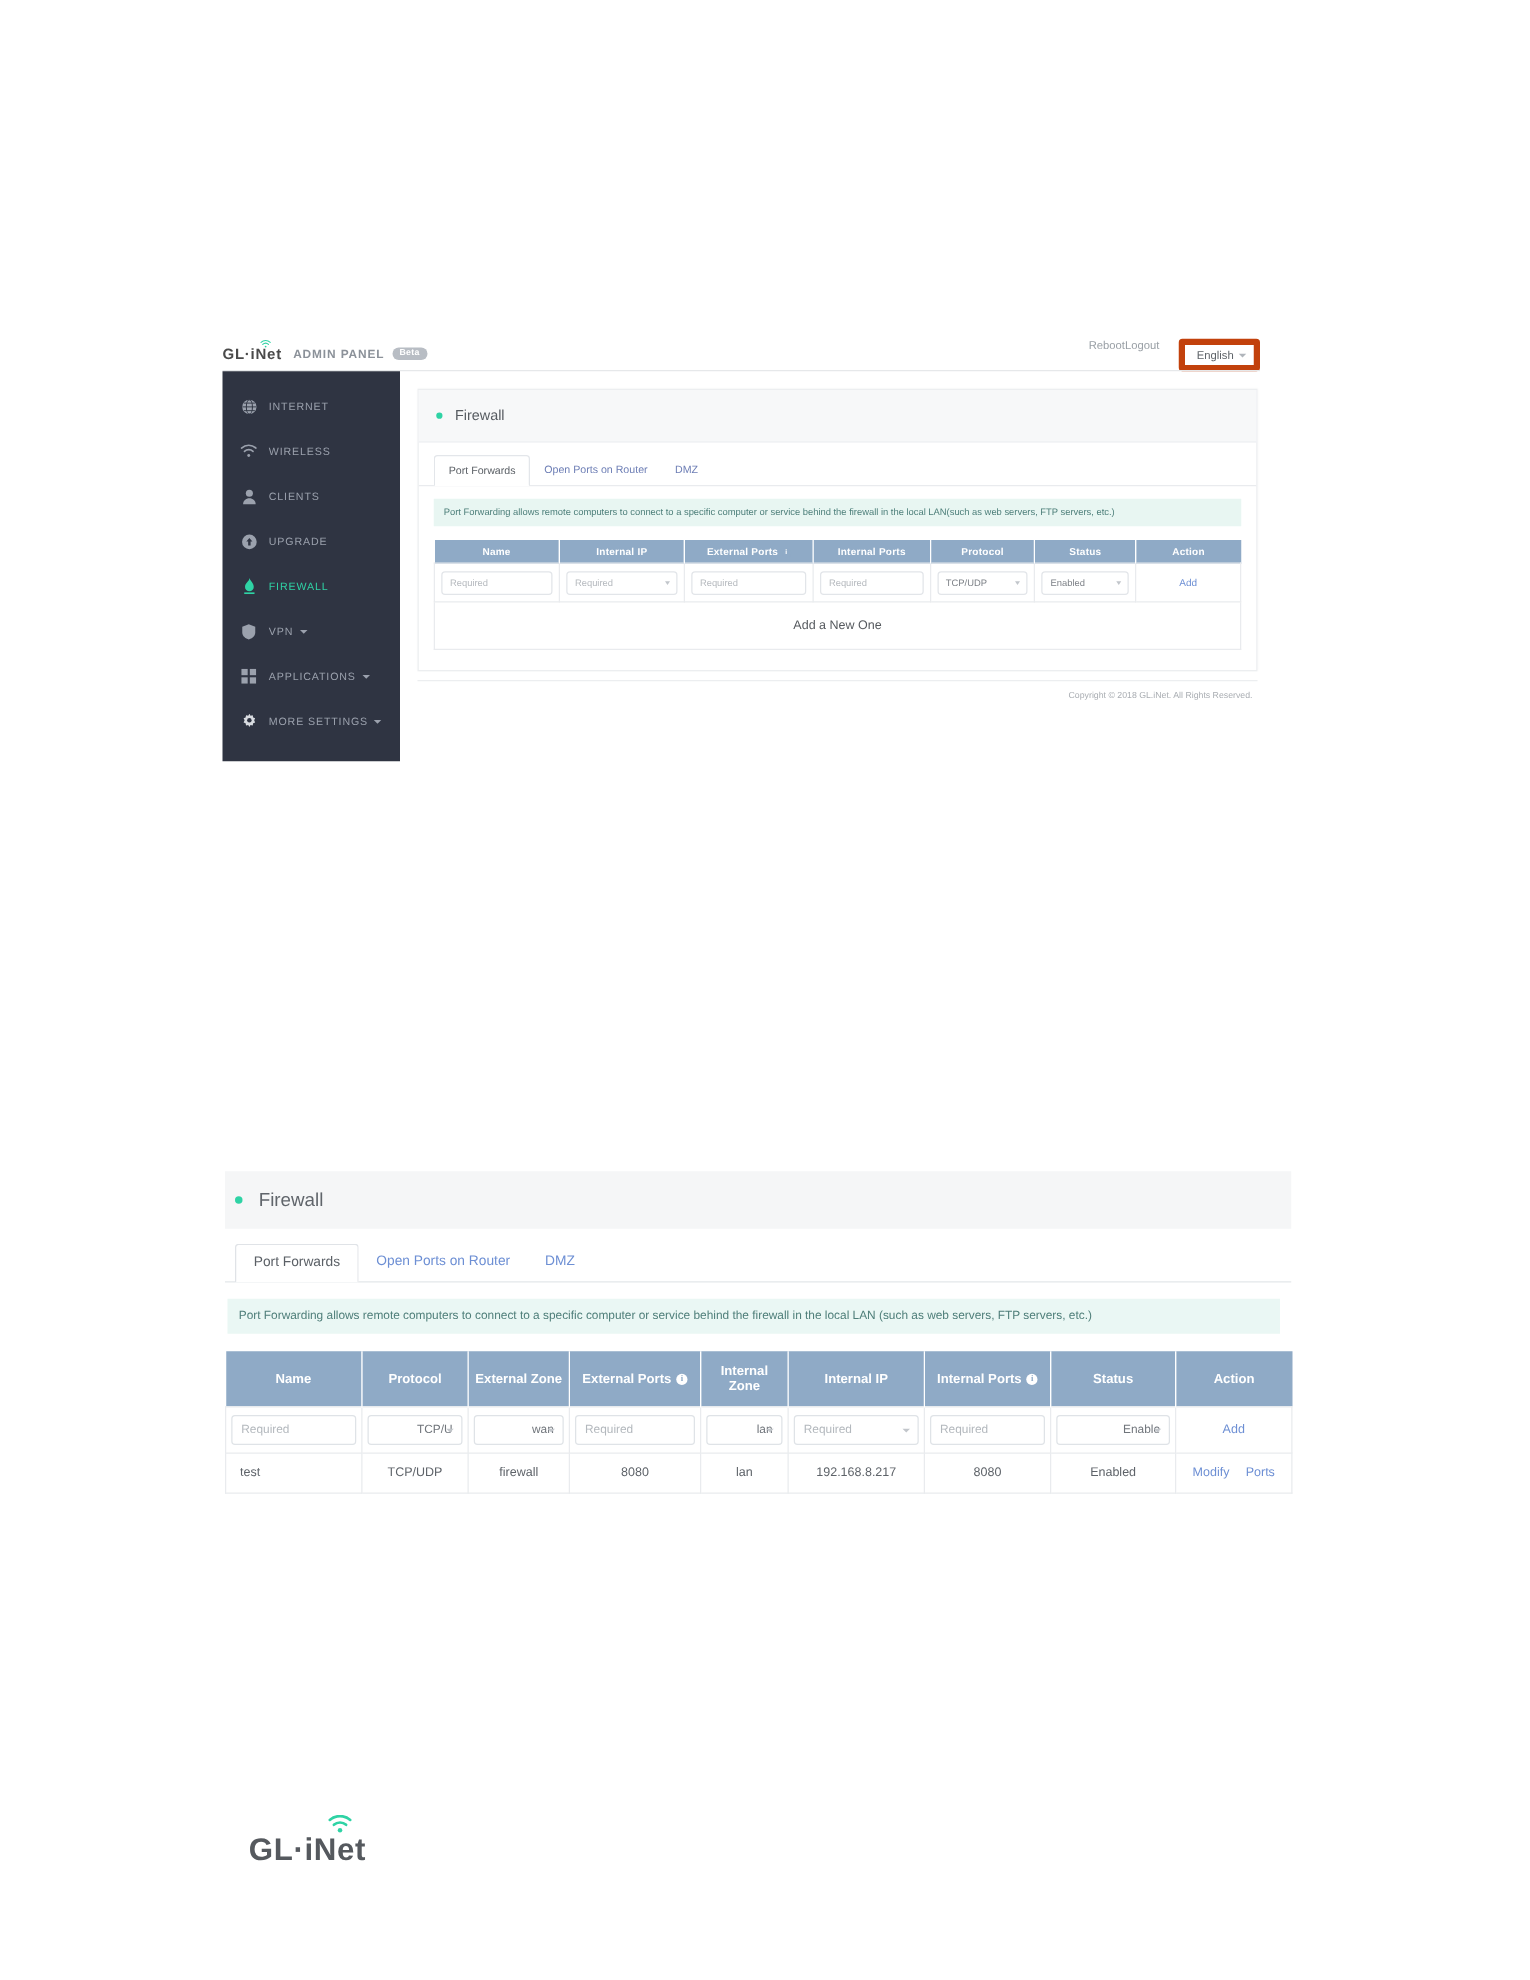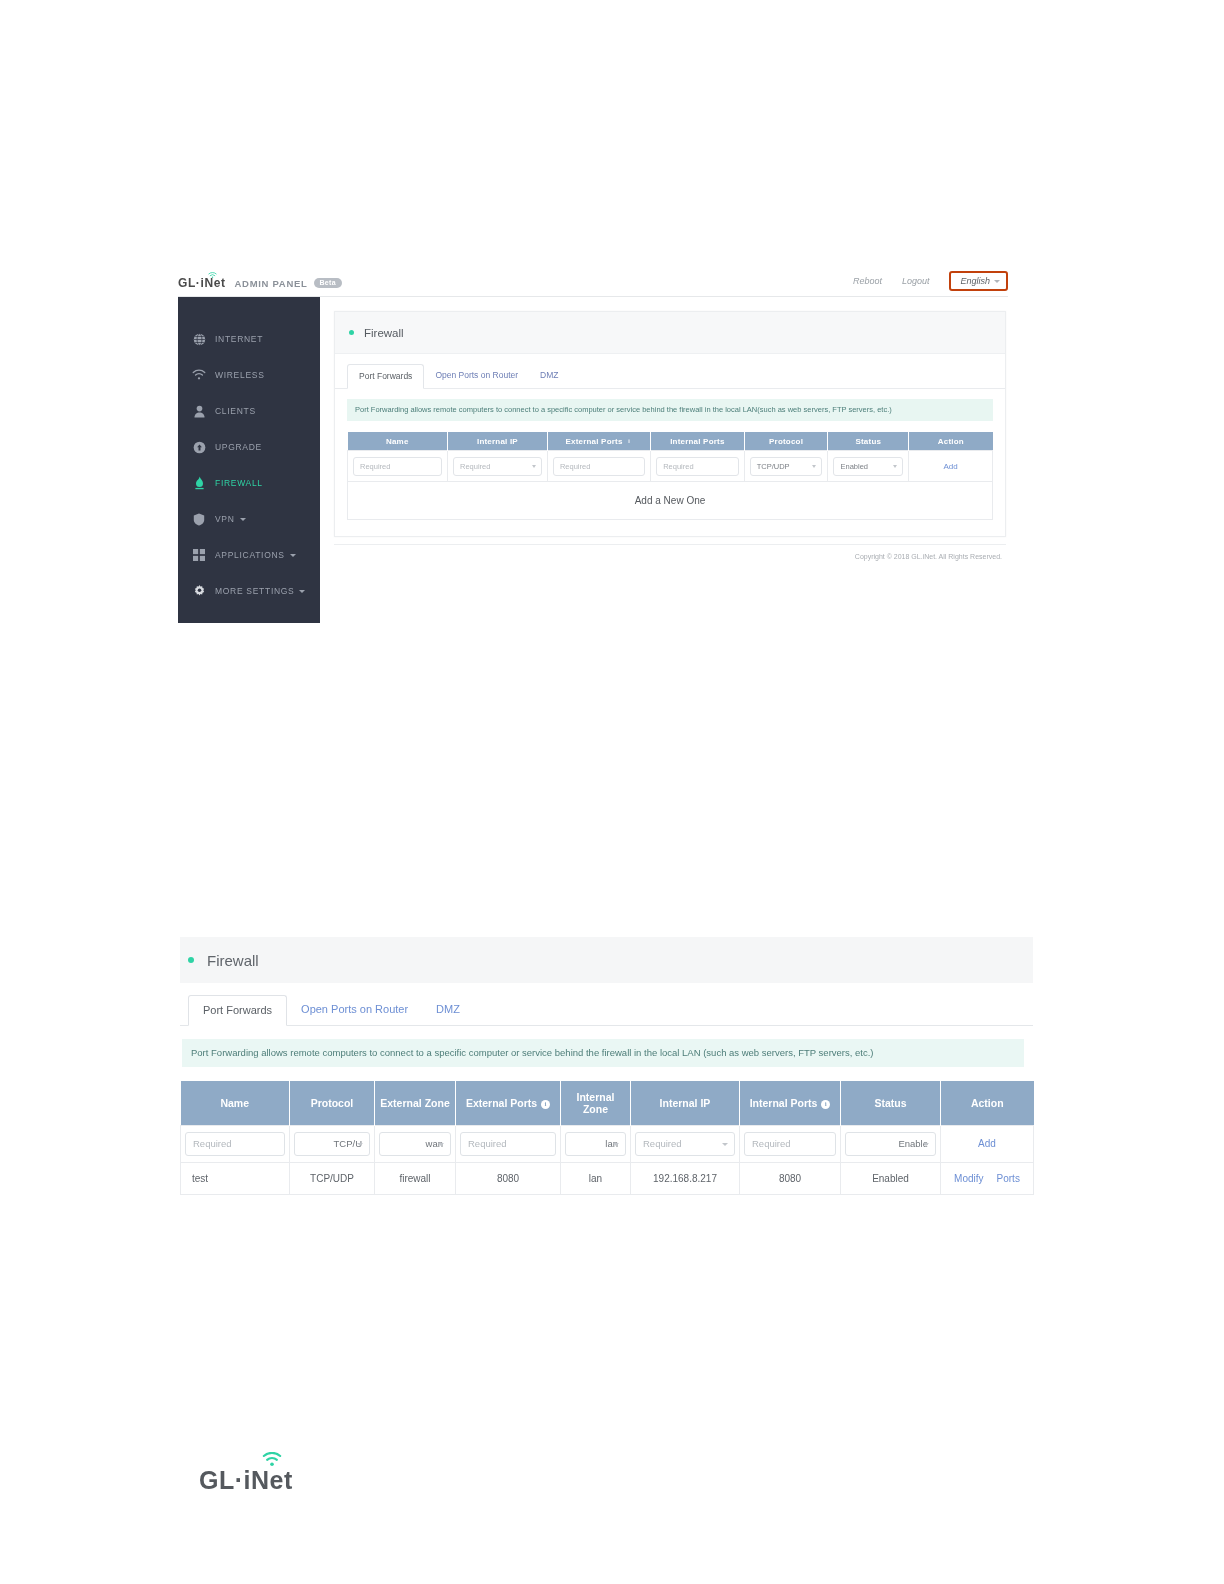--- a/index.html
+++ b/index.html
@@ -30,40 +30,41 @@
   }
   .beta-badge {
     display: inline-block; margin-left: 6px;
     background: #b8bdc4; color: #ffffff;
     font-size: 7px; font-weight: bold;
     border-radius: 8px; padding: 1.5px 6px 2px 6px;
     letter-spacing: 0.3px;
   }
   .hdr-right {
     position: absolute; right: 0; top: 1px;
-    display: flex; align-items: center; gap: 20px; font-style: italic;
+    display: flex; gap: 0;
   }
   .hdr-link { font-size: 9px; color: #9aa0a6; }
   .lang-select {
-    border: 2px solid #c2410c; border-radius: 3px;
+    border: 5px solid #c2410c; border-radius: 3px;
     font-size: 9px; color: #5e6368;
     padding: 3px 16px 3px 9px; position: relative; background: #fff;
     min-width: 58px;
+    margin-left: 16px;
   }
   .lang-select .caret {
     position: absolute; right: 6px; top: 50%;
     margin-top: -1.5px; width: 0; height: 0;
     border-left: 3px solid transparent; border-right: 3px solid transparent;
     border-top: 3px solid #b0b5bb;
   }
   .hdr-rule { position: absolute; left: 0; right: 0; top: 26px; height: 1px; background: #e6e8ea; }
 
   .body1 { position: relative; display: flex; margin-top: 1px; }
   .sidebar {
-    width: 142px; background: #2f3442; padding: 24px 0 14px 0;
+    width: 142px; background: #2f3442; padding: 10px 0 14px 0;
     flex: 0 0 142px;
   }
   .nav-item {
     display: flex; align-items: center; height: 36px;
     padding-left: 14px; color: #9ba1ad; font-size: 8.5px;
     letter-spacing: 0.7px; font-weight: 500;
   }
   .nav-item.active { color: #2fd3a5; }
   .nav-ico {
     width: 14px; height: 14px; margin-right: 9px;

